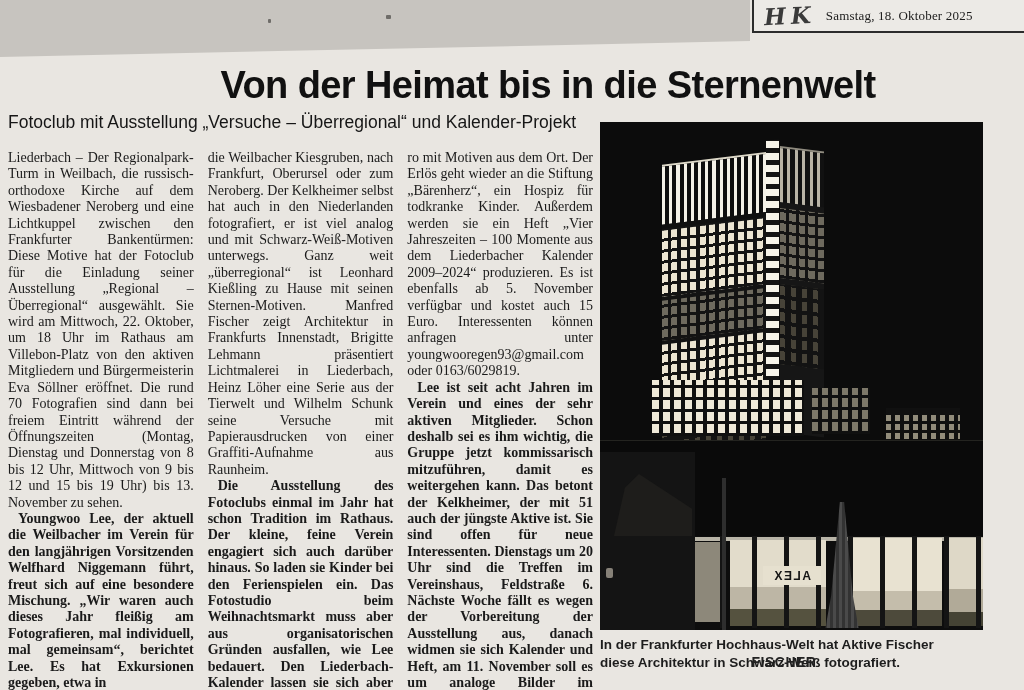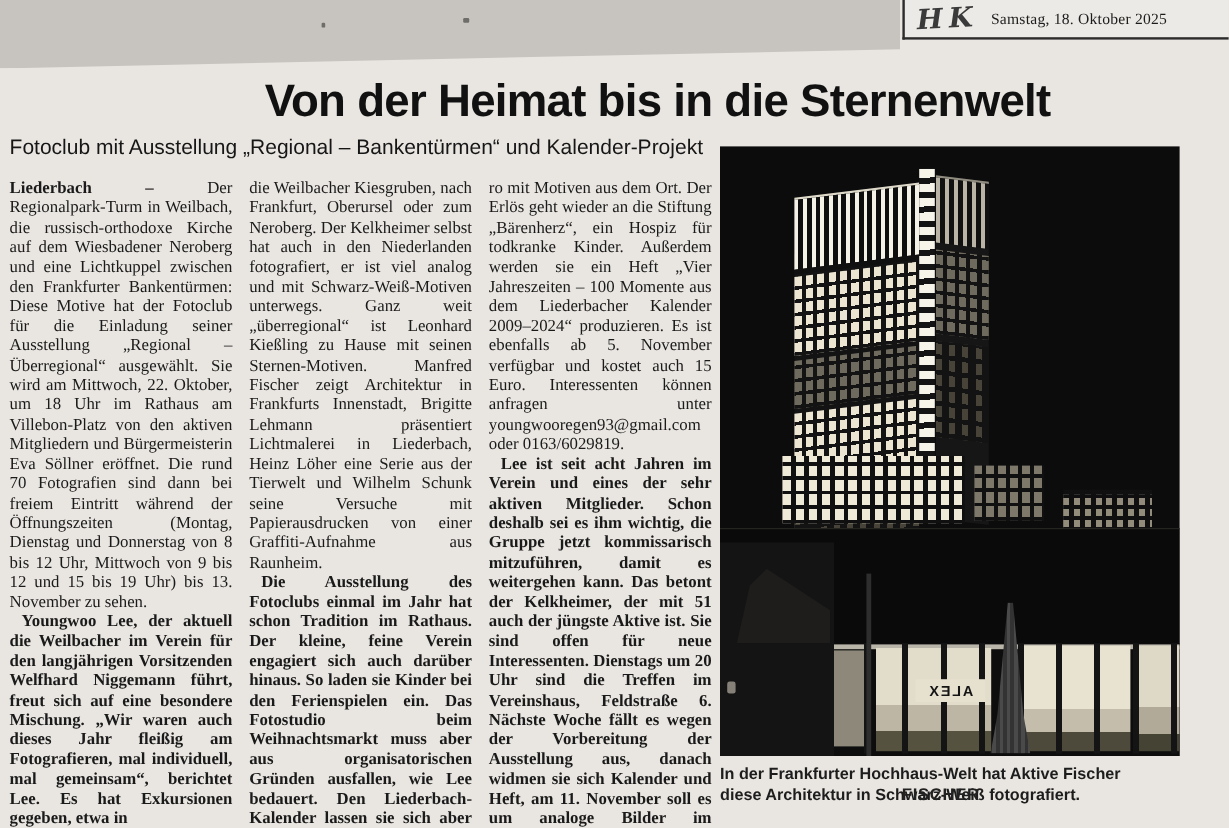--- a/index.html
+++ b/index.html
@@ -25,21 +25,21 @@
             font-family:"Liberation Sans",sans-serif;font-weight:bold;font-size:38px;
             letter-spacing:-.6px;color:#111;padding-left:36px;}
   .subhead{position:absolute;left:8px;top:112px;width:600px;
            font-family:"Liberation Sans",sans-serif;font-size:17.5px;color:#161616;}
 
   
   .cols{position:absolute;left:8px;top:150px;width:585px;display:flex;gap:14px;}
   .col{width:186px;font-size:14px;line-height:16.4px;text-align:justify;hyphens:auto;}
   .col p{margin:0;}
   .col p.indent{text-indent:10px;font-weight:bold;}
-  .dateline{font-weight:bold;}
+  .dateline{font-weight:normal;}
   .byline-row{text-align:left;margin-top:-16.4px;font-size:12.5px;color:#222;}
 
   
   .photo{position:absolute;left:600px;top:122px;width:383px;height:508px;background:#0c0c0c;overflow:hidden;}
   .photo *{position:absolute;}
   .tower-front{left:62px;top:30px;width:104px;height:288px;background:#131313;
                transform:skewY(-7deg);transform-origin:100% 0;border-top:2px solid #ddd8c8;}
   .tw-crown{left:0;top:0;width:100%;height:58px;
             background:repeating-linear-gradient(90deg,#f4f1e7 0 3.2px,#0e0e0e 3.2px 7.2px);
             border-bottom:4px solid #101010;}
@@ -105,21 +105,21 @@
   <div class="scan-band"></div>
   <div class="scan-speck" style="left:386px;top:15px;"></div>
   <div class="scan-speck" style="left:268px;top:19px;width:3px;"></div>
 
   <div class="mast">
     <span class="hk">HK</span>
     <span class="mast-date">Samstag, 18. Oktober 2025</span>
   </div>
 
   <div class="headline">Von der Heimat bis in die Sternenwelt</div>
-  <div class="subhead">Fotoclub mit Ausstellung „Regional – Bankentürmen“ und Kalender-Projekt</div>
+  <div class="subhead">Fotoclub mit Ausstellung „Versuche – Überregional“ und Kalender-Projekt</div>
 
   <div class="cols">
     <div class="col">
       <p><b class="dateline">Liederbach –</b>
          <span>Der Regionalpark-Turm in Weilbach, die russisch-orthodoxe Kirche auf dem Wiesbadener Neroberg und eine Lichtkuppel zwischen den Frankfurter Bankentürmen: Diese Motive hat der Fotoclub für die Einladung seiner Ausstellung „Regional – Überregional“ ausgewählt. Sie wird am Mittwoch, 22. Oktober, um 18 Uhr im Rathaus am Villebon-Platz von den aktiven Mitgliedern und Bürgermeisterin Eva Söllner eröffnet. Die rund 70 Fotografien sind dann bei freiem Eintritt während der Öffnungszeiten (Montag, Dienstag und Donnerstag von 8 bis 12 Uhr, Mittwoch von 9 bis 12 und 15 bis 19 Uhr) bis 13. November zu sehen.</span></p>
       <p class="indent">Youngwoo Lee, der aktuell die Weilbacher im Verein für den langjährigen Vorsitzenden Welfhard Niggemann führt, freut sich auf eine besondere Mischung. „Wir waren auch dieses Jahr fleißig am Fotografieren, mal individuell, mal gemeinsam“, berichtet Lee. Es hat Exkursionen gegeben, etwa in</p>
     </div>
     <div class="col">
       <p>die Weilbacher Kiesgruben, nach Frankfurt, Oberursel oder zum Neroberg. Der Kelkheimer selbst hat auch in den Niederlanden fotografiert, er ist viel analog und mit Schwarz-Weiß-Motiven unterwegs. Ganz weit „überregional“ ist Leonhard Kießling zu Hause mit seinen Sternen-Motiven. Manfred Fischer zeigt Architektur in Frankfurts Innenstadt, Brigitte Lehmann präsentiert Lichtmalerei in Liederbach, Heinz Löher eine Serie aus der Tierwelt und Wilhelm Schunk seine Versuche mit Papierausdrucken von einer Graffiti-Aufnahme aus Raunheim.</p>
       <p class="indent">Die Ausstellung des Fotoclubs einmal im Jahr hat schon Tradition im Rathaus. Der kleine, feine Verein engagiert sich auch darüber hinaus. So laden sie Kinder bei den Ferienspielen ein. Das Fotostudio beim Weihnachtsmarkt muss aber aus organisatorischen Gründen ausfallen, wie Lee bedauert. Den Liederbach-Kalender lassen sie sich aber nicht nehmen. Ihn gibt es ab 5. November für 15 Eu-</p>

